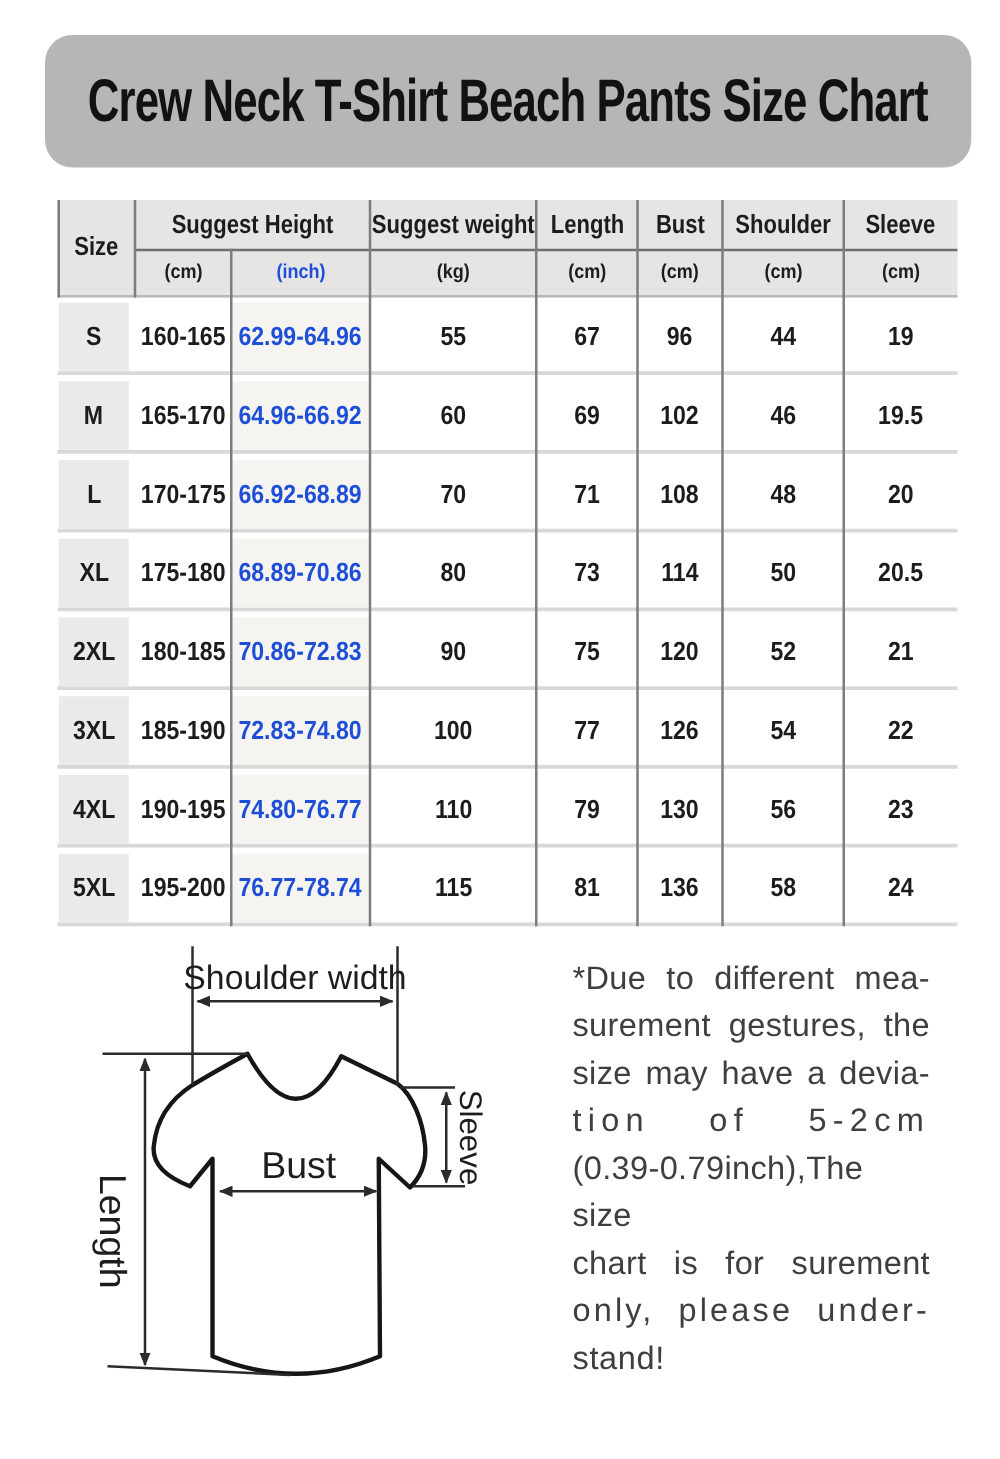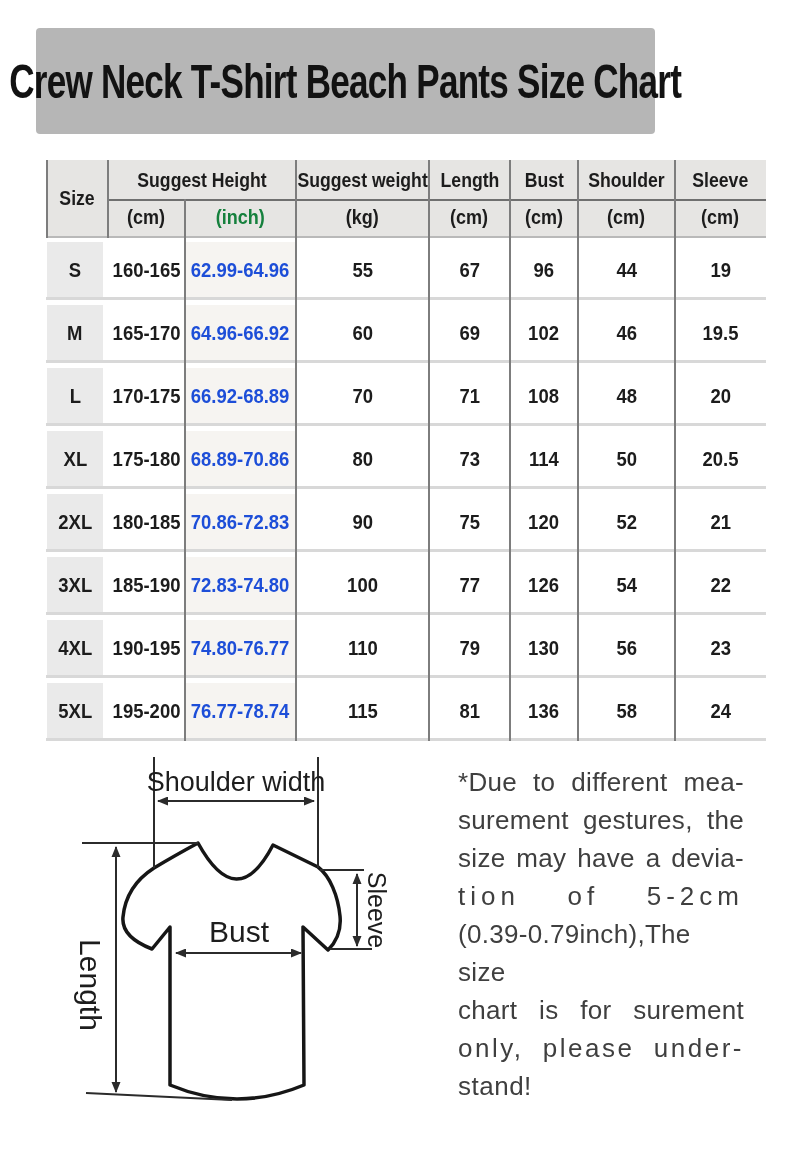--- a/index.html
+++ b/index.html
@@ -1,42 +1,42 @@
 <!DOCTYPE html>
 <html><head>
 <meta charset="utf-8">
 <style>
   html,body{margin:0;padding:0;background:#ffffff;}
   body{width:800px;height:1167px;position:relative;overflow:hidden;
        font-family:"Liberation Sans","DejaVu Sans",sans-serif;color:#1c1c1c;}
 
   
-  .banner{position:absolute;left:36px;top:28px;width:619px;height:106px;
-          background:#b6b6b6;border-radius:4px;display:flex;align-items:center;justify-content:center;}
+  .banner{position:absolute;left:36px;top:28px;width:741px;height:106px;
+          background:#b6b6b6;border-radius:22px;display:flex;align-items:center;justify-content:center;}
   .banner .title{font-size:48px;font-weight:800;letter-spacing:-1px;white-space:nowrap;
                  transform:scaleX(0.73);transform-origin:center;color:#121212;}
 
   
   .table-wrap{position:absolute;left:46px;top:160px;width:720px;}
   .thead{position:relative;display:grid;height:76px;margin-bottom:4px;
          grid-template-columns:62px 77px 111px 133px 81px 68px 97px 91px;
          grid-template-rows:39px 37px;background:#e6e5e3;border-bottom:2px solid #b9b9b9;}
   .thead .hcell{display:flex;align-items:center;justify-content:center;font-weight:700;font-size:21px;}
-  .thead .ucell{display:flex;align-items:center;justify-content:center;font-weight:700;font-size:20px;}
+  .thead .ucell{display:flex;align-items:center;justify-content:center;font-weight:700;font-size:16px;}
   .cond{display:inline-block;transform:scaleX(0.84);white-space:nowrap;}
   .condu{display:inline-block;transform:scaleX(0.9);white-space:nowrap;}
   .h-size{grid-row:1/3;grid-column:1;}
   .h-sheight{grid-row:1;grid-column:2/4;}
   .h-sweight{grid-row:1;grid-column:4;}
   .h-length{grid-row:1;grid-column:5;}
   .h-bust{grid-row:1;grid-column:6;}
   .h-shoulder{grid-row:1;grid-column:7;}
   .h-sleeve{grid-row:1;grid-column:8;}
   .u-hcm{grid-row:2;grid-column:2;}
-  .u-hinch{grid-row:2;grid-column:3;color:#15803d;}
+  .u-hinch{grid-row:2;grid-column:3;color:#1d4ed8;}
   .u-kg{grid-row:2;grid-column:4;}
   .u-lcm{grid-row:2;grid-column:5;}
   .u-bcm{grid-row:2;grid-column:6;}
   .u-shcm{grid-row:2;grid-column:7;}
   .u-slcm{grid-row:2;grid-column:8;}
   .hdr-divider{position:absolute;left:62px;right:0;top:39px;height:2px;background:#6f6f6f;}
 
   .trow{position:relative;display:grid;height:55px;margin-bottom:5px;border-bottom:3px solid #d8d8d8;
         grid-template-columns:62px 77px 111px 133px 81px 68px 97px 91px;}
   .cell{display:flex;align-items:center;justify-content:center;font-weight:700;font-size:21px;}

